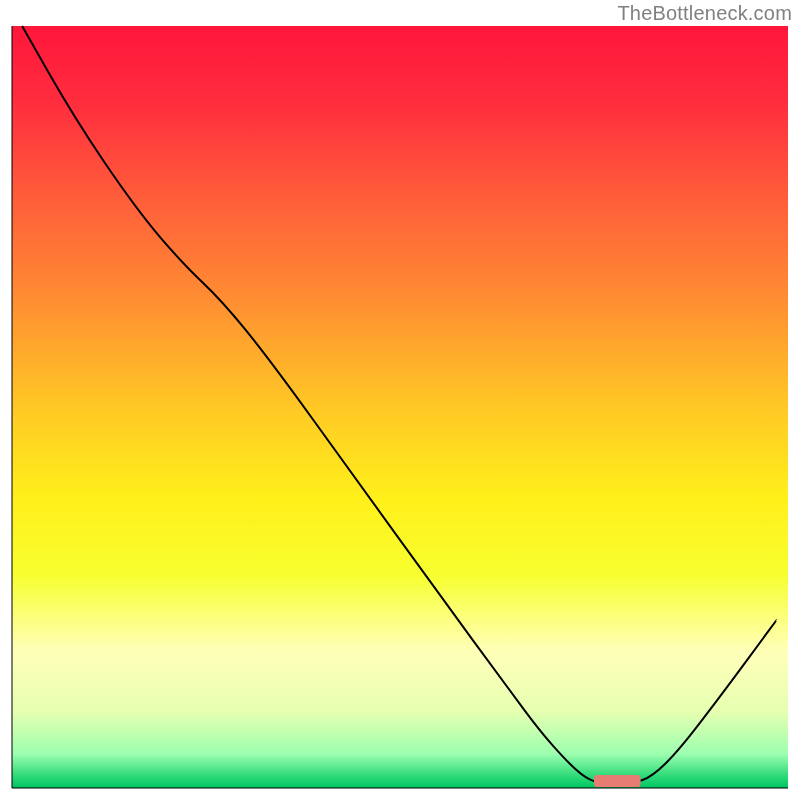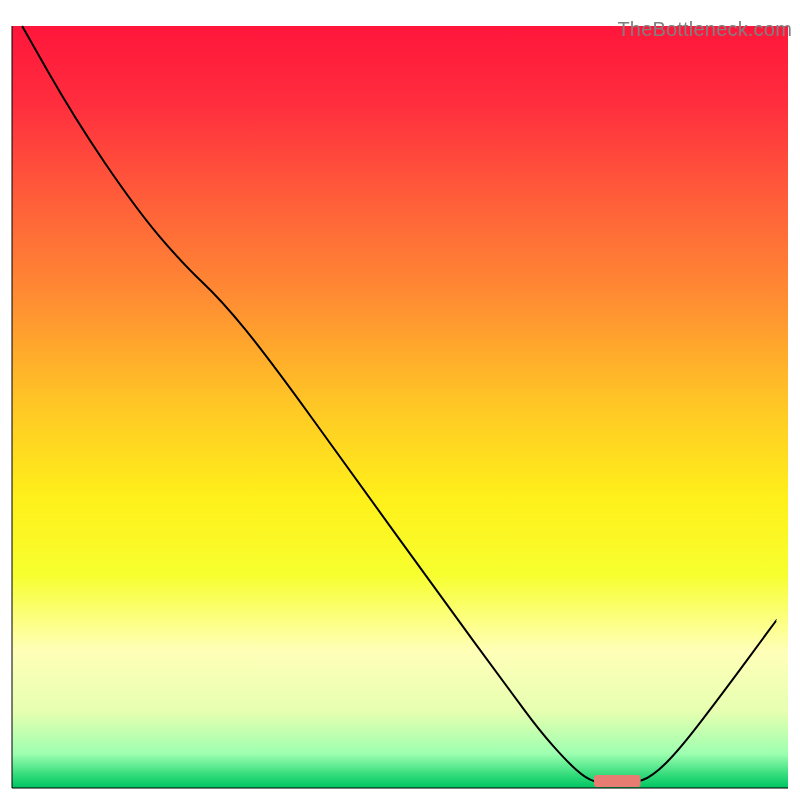--- a/index.html
+++ b/index.html
@@ -11,21 +11,21 @@
     overflow: hidden;
     font-family: Arial, Helvetica, sans-serif;
   }
   .chart-wrap {
     position: relative;
     width: 800px;
     height: 800px;
   }
   .watermark {
     position: absolute;
-    top: 18px;
+    top: 2px;
     right: 8px;
     color: #808080;
     font-size: 20px;
     font-weight: 400;
     letter-spacing: 0.2px;
     z-index: 5;
     user-select: none;
   }
   svg {
     position: absolute;

